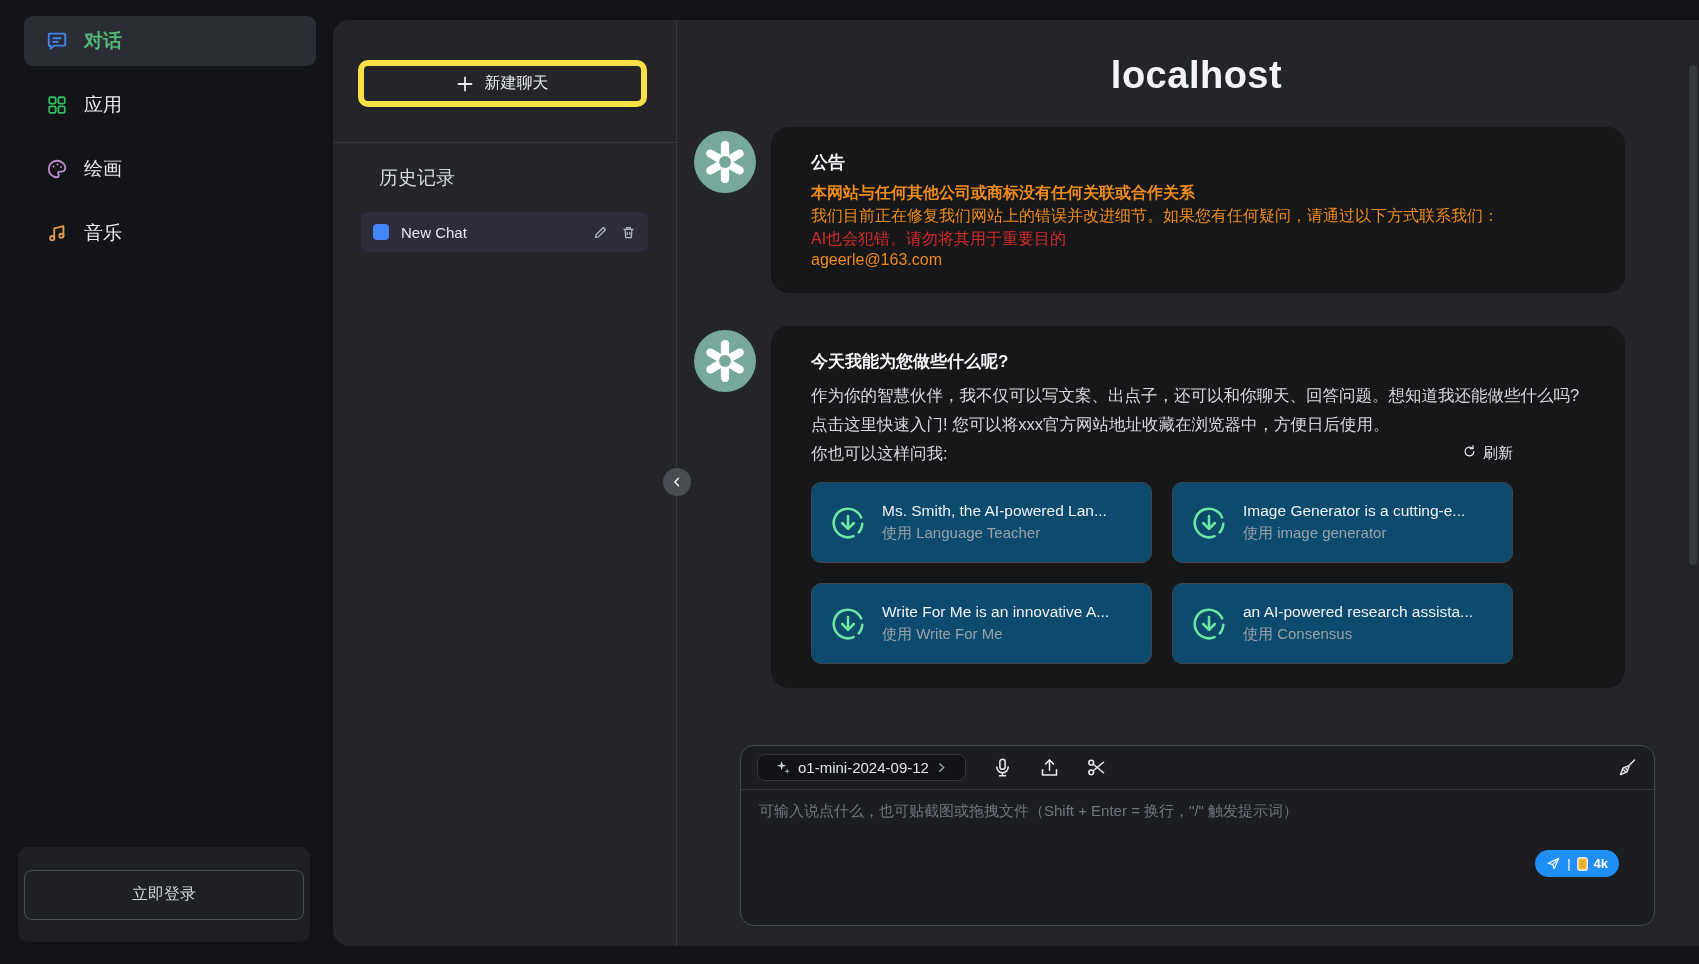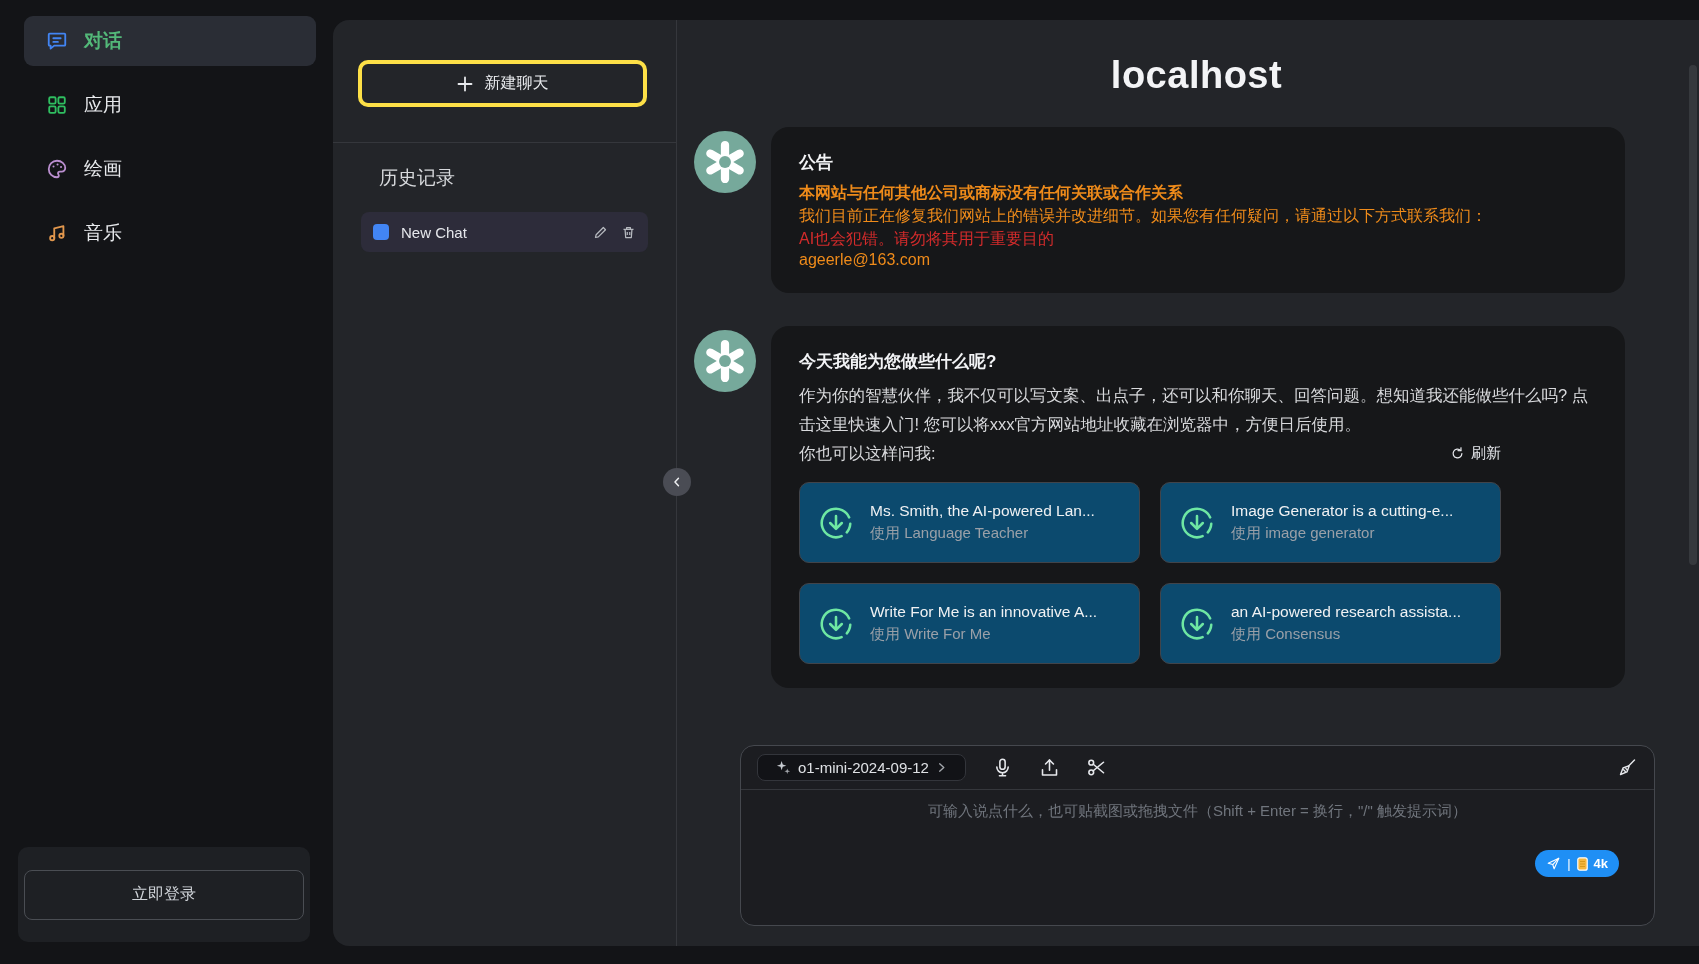--- a/index.html
+++ b/index.html
@@ -35,21 +35,21 @@
   
   .panel {
     position:absolute; left:333px; top:20px; right:0; bottom:18px;
     background:#232529; border-radius:16px 0 0 16px; display:flex; overflow:hidden;
   }
 
   
   .chatlist { position:relative; width:344px; flex:0 0 344px; border-right:1px solid #35373c; }
   .new-chat-btn {
     position:absolute; left:25px; top:40px; width:289px; height:47px;
-    background:transparent; border:4px solid #fde047; border-radius:10px;
+    background:transparent; border:6px solid #fde047; border-radius:10px;
     color:#e8eaed; font-size:16px; cursor:pointer; font-family:inherit;
     display:flex; align-items:center; justify-content:center; gap:12px;
   }
   .new-chat-btn svg { width:16px; height:16px; }
   .chatlist-divider { position:absolute; left:0; right:0; top:122px; height:1px; background:#35373c; }
   .history-title { position:absolute; left:46px; top:145px; font-size:19px; color:#d7d9dc; }
   .history-item {
     position:absolute; left:28px; top:192px; width:287px; height:40px;
     background:#2d2c3a; border-radius:8px; display:flex; align-items:center;
     padding:0 12px; gap:12px; cursor:pointer;
@@ -71,34 +71,34 @@
   .chat { position:relative; flex:1; display:flex; flex-direction:column; padding:0 0 20px 17px; }
   .chat-title { text-align:center; margin-top:34px; font-size:38px; font-weight:bold; color:#f3f4f6; letter-spacing:0.5px; }
   .msg { display:flex; align-items:flex-start; margin-top:30px; }
   .avatar {
     width:62px; height:62px; border-radius:50%; background:#76a99b; flex:0 0 62px;
     display:flex; align-items:center; justify-content:center; margin-top:4px;
   }
   .avatar svg { width:44px; height:44px; }
   .bubble {
     margin-left:15px; width:854px; background:#161719; border-radius:18px;
-    padding:24px 28px;
+    padding:24px 40px;
   }
   .b-title { font-size:17px; font-weight:bold; color:#f3f4f6; margin-bottom:8px; }
   .ann-line { font-size:16px; line-height:22px; margin-top:1px; }
   .t-orange { color:#ef8b1a; }
   .t-orange-bold { color:#ef8b1a; font-weight:bold; }
   .t-red { color:#d32b2b; }
   .t-link { color:#ef8b1a; text-decoration:none; cursor:pointer; display:inline-block; margin-top:1px; font-size:16px; }
 
   .welcome-body { font-size:16.5px; line-height:29px; color:#d8d9dc; margin-top:2px; }
   .ask-row { display:flex; align-items:center; justify-content:space-between; width:702px; margin-top:0; }
   .ask-hint { font-size:16.5px; line-height:29px; color:#d8d9dc; }
   .refresh-btn {
-    display:flex; align-items:center; gap:6px; background:transparent; border:none;
+    display:flex; gap:6px; background:transparent; border:none;
     color:#e5e7eb; font-size:15px; cursor:pointer; font-family:inherit;
   }
   .refresh-btn svg { width:15px; height:15px; }
 
   .suggestion-grid { display:grid; grid-template-columns:341px 341px; gap:20px; margin-top:14px; }
   .suggestion-card {
     height:81px; background:#0c4a6e; border:1px solid #41444a; border-radius:10px;
     display:flex; align-items:center; padding:0 18px; gap:16px; cursor:pointer;
   }
   .suggestion-card svg { width:36px; height:36px; flex:0 0 36px; }
@@ -122,21 +122,21 @@
     font-family:inherit;
   }
   .model-pill .spark { width:15px; height:15px; }
   .model-pill .chev { width:11px; height:11px; opacity:0.8; }
   .tool-icon { background:transparent; border:none; cursor:pointer; display:flex; align-items:center; }
   .tool-icon svg { width:21px; height:21px; }
   .composer-spacer { flex:1; }
   .composer-input { flex:1; padding:12px 18px; }
   .composer-input textarea {
     width:100%; height:100%; background:transparent; border:none; outline:none; resize:none;
-    font-family:inherit; font-size:15px; color:#e8eaed;text-align:center;
+    font-family:inherit; font-size:15px; color:#e8eaed;
   }
   .composer-input textarea::placeholder { color:#70757d; }
   .send-badge {
     position:absolute; right:35px; bottom:48px; height:27px;
     background:#1f8ff5; border:none; border-radius:14px; cursor:pointer;
     display:flex; align-items:center; gap:6px; padding:0 11px; color:#fff;
     font-size:13px; font-weight:bold; font-family:inherit;
   }
   .send-badge svg { display:block; }
   .send-sep { color:#ffffff; font-weight:normal; font-size:13px; }

